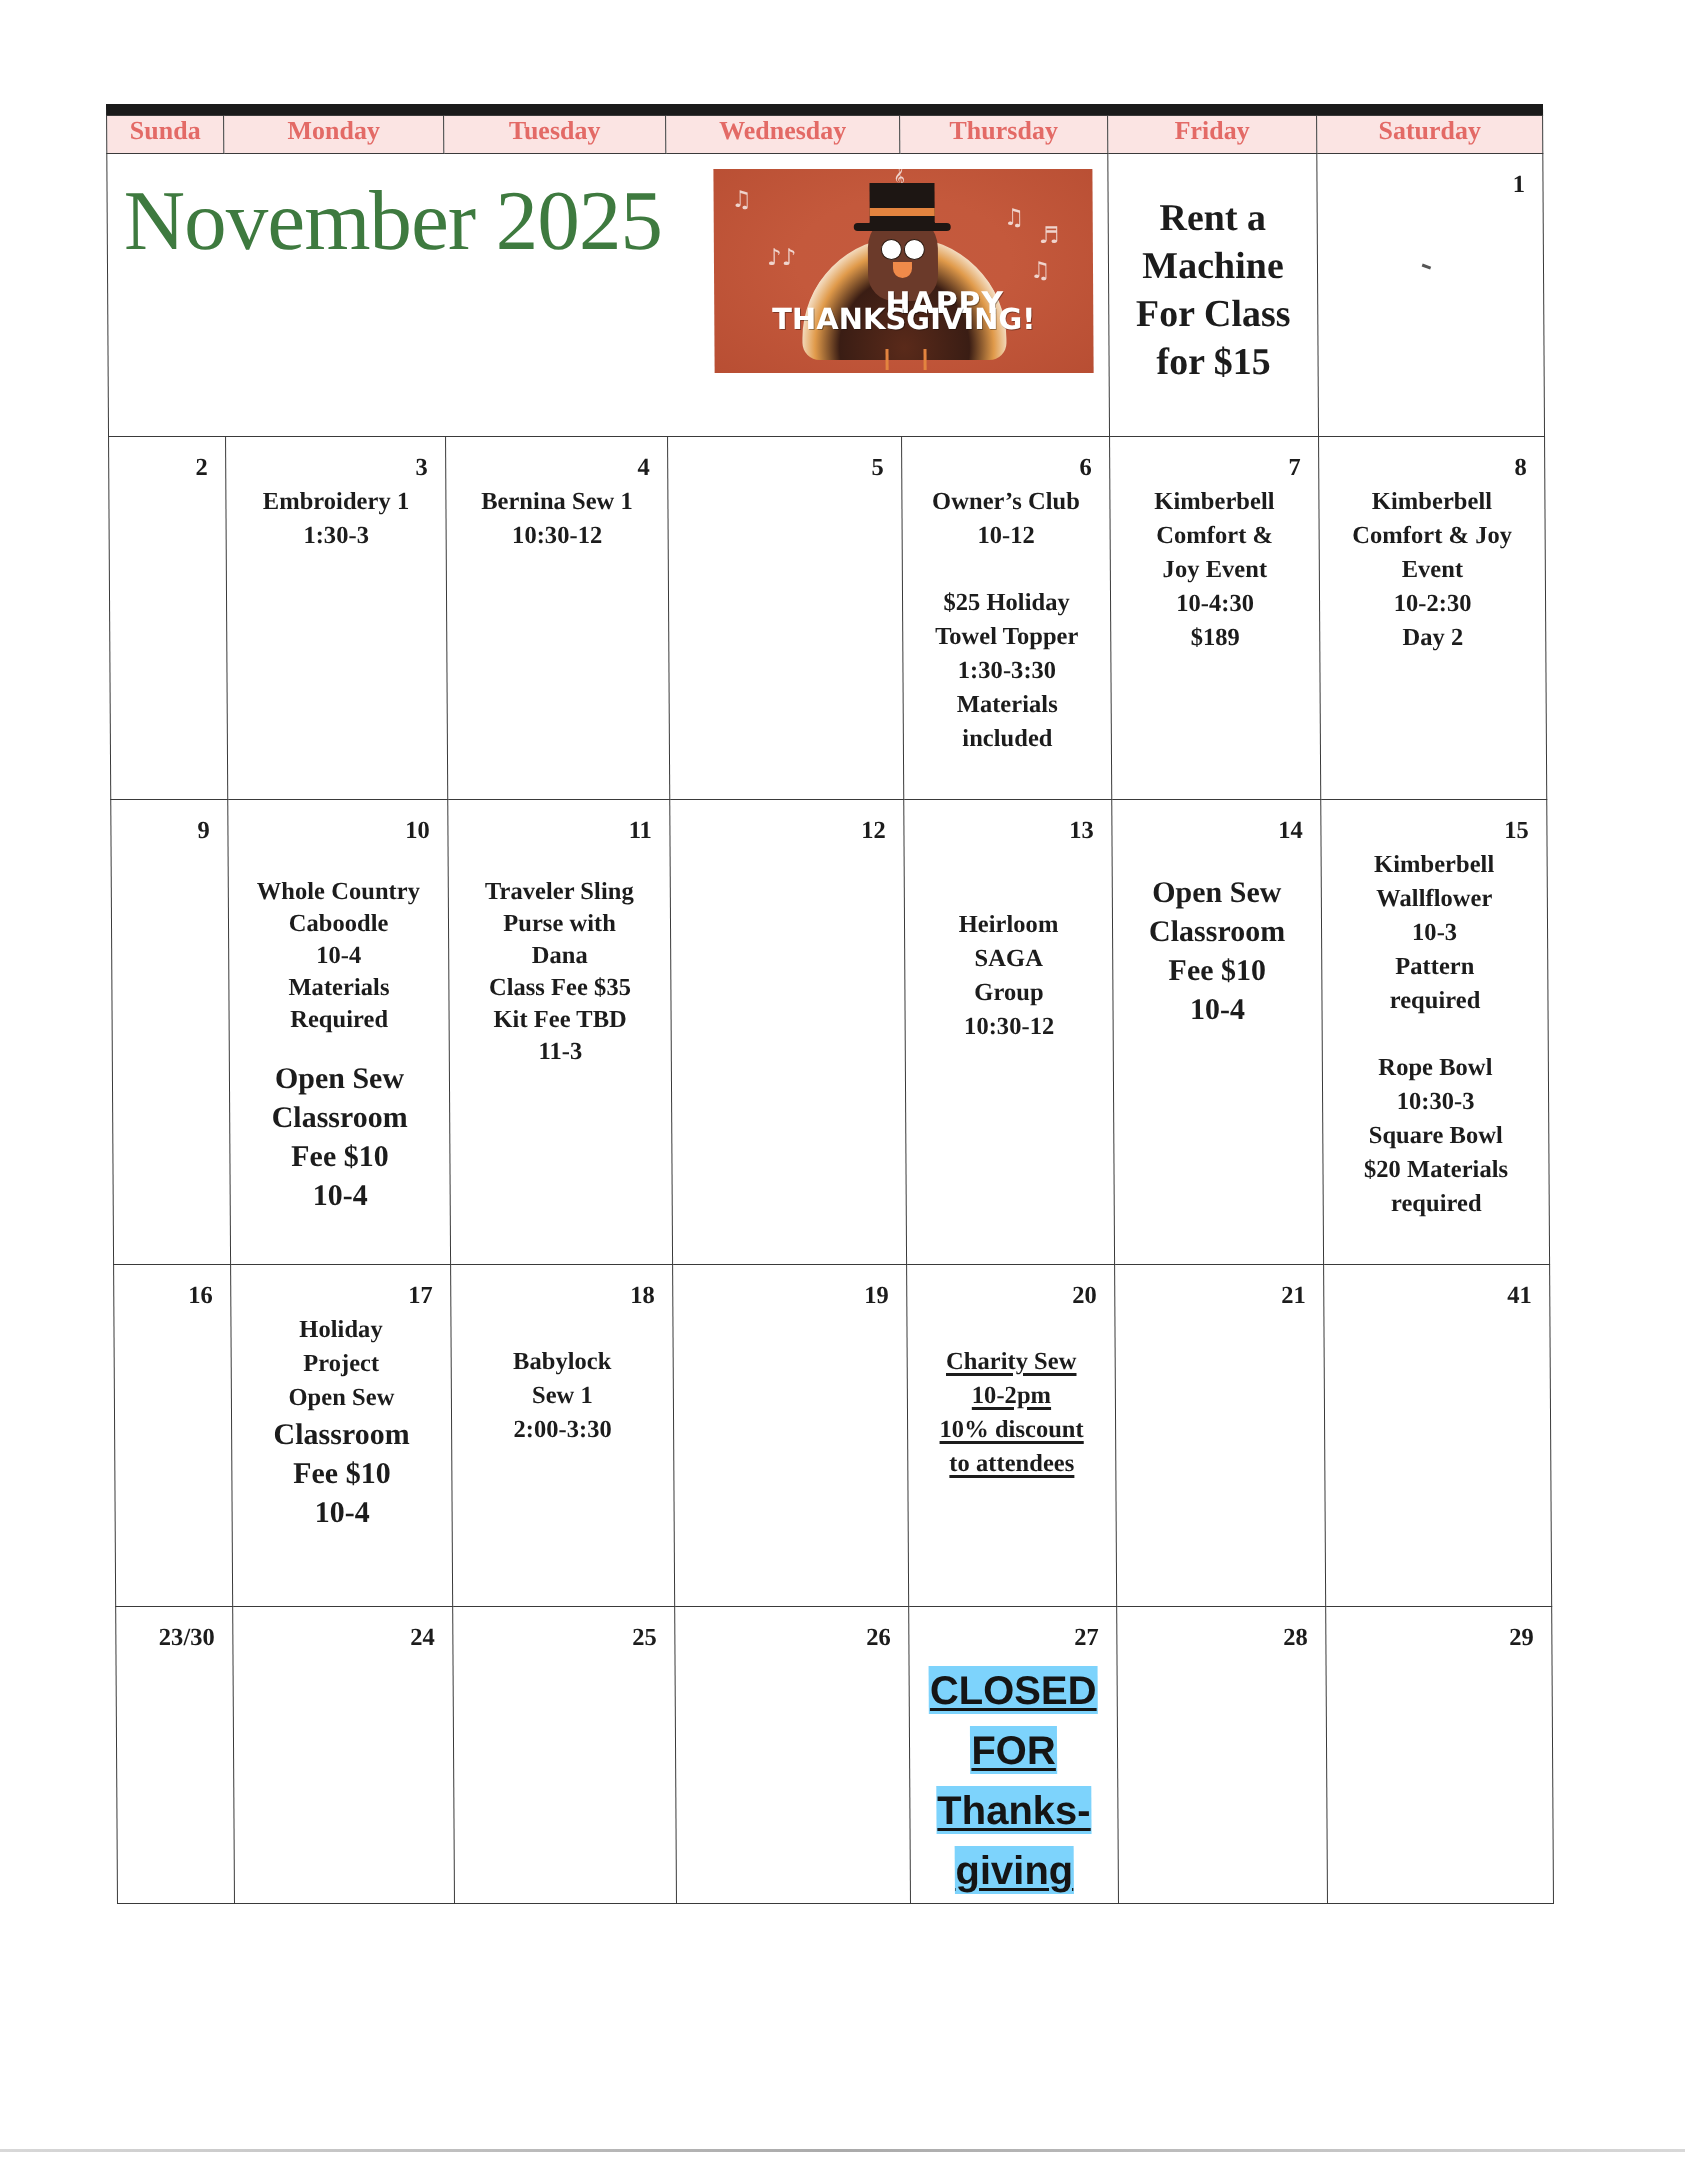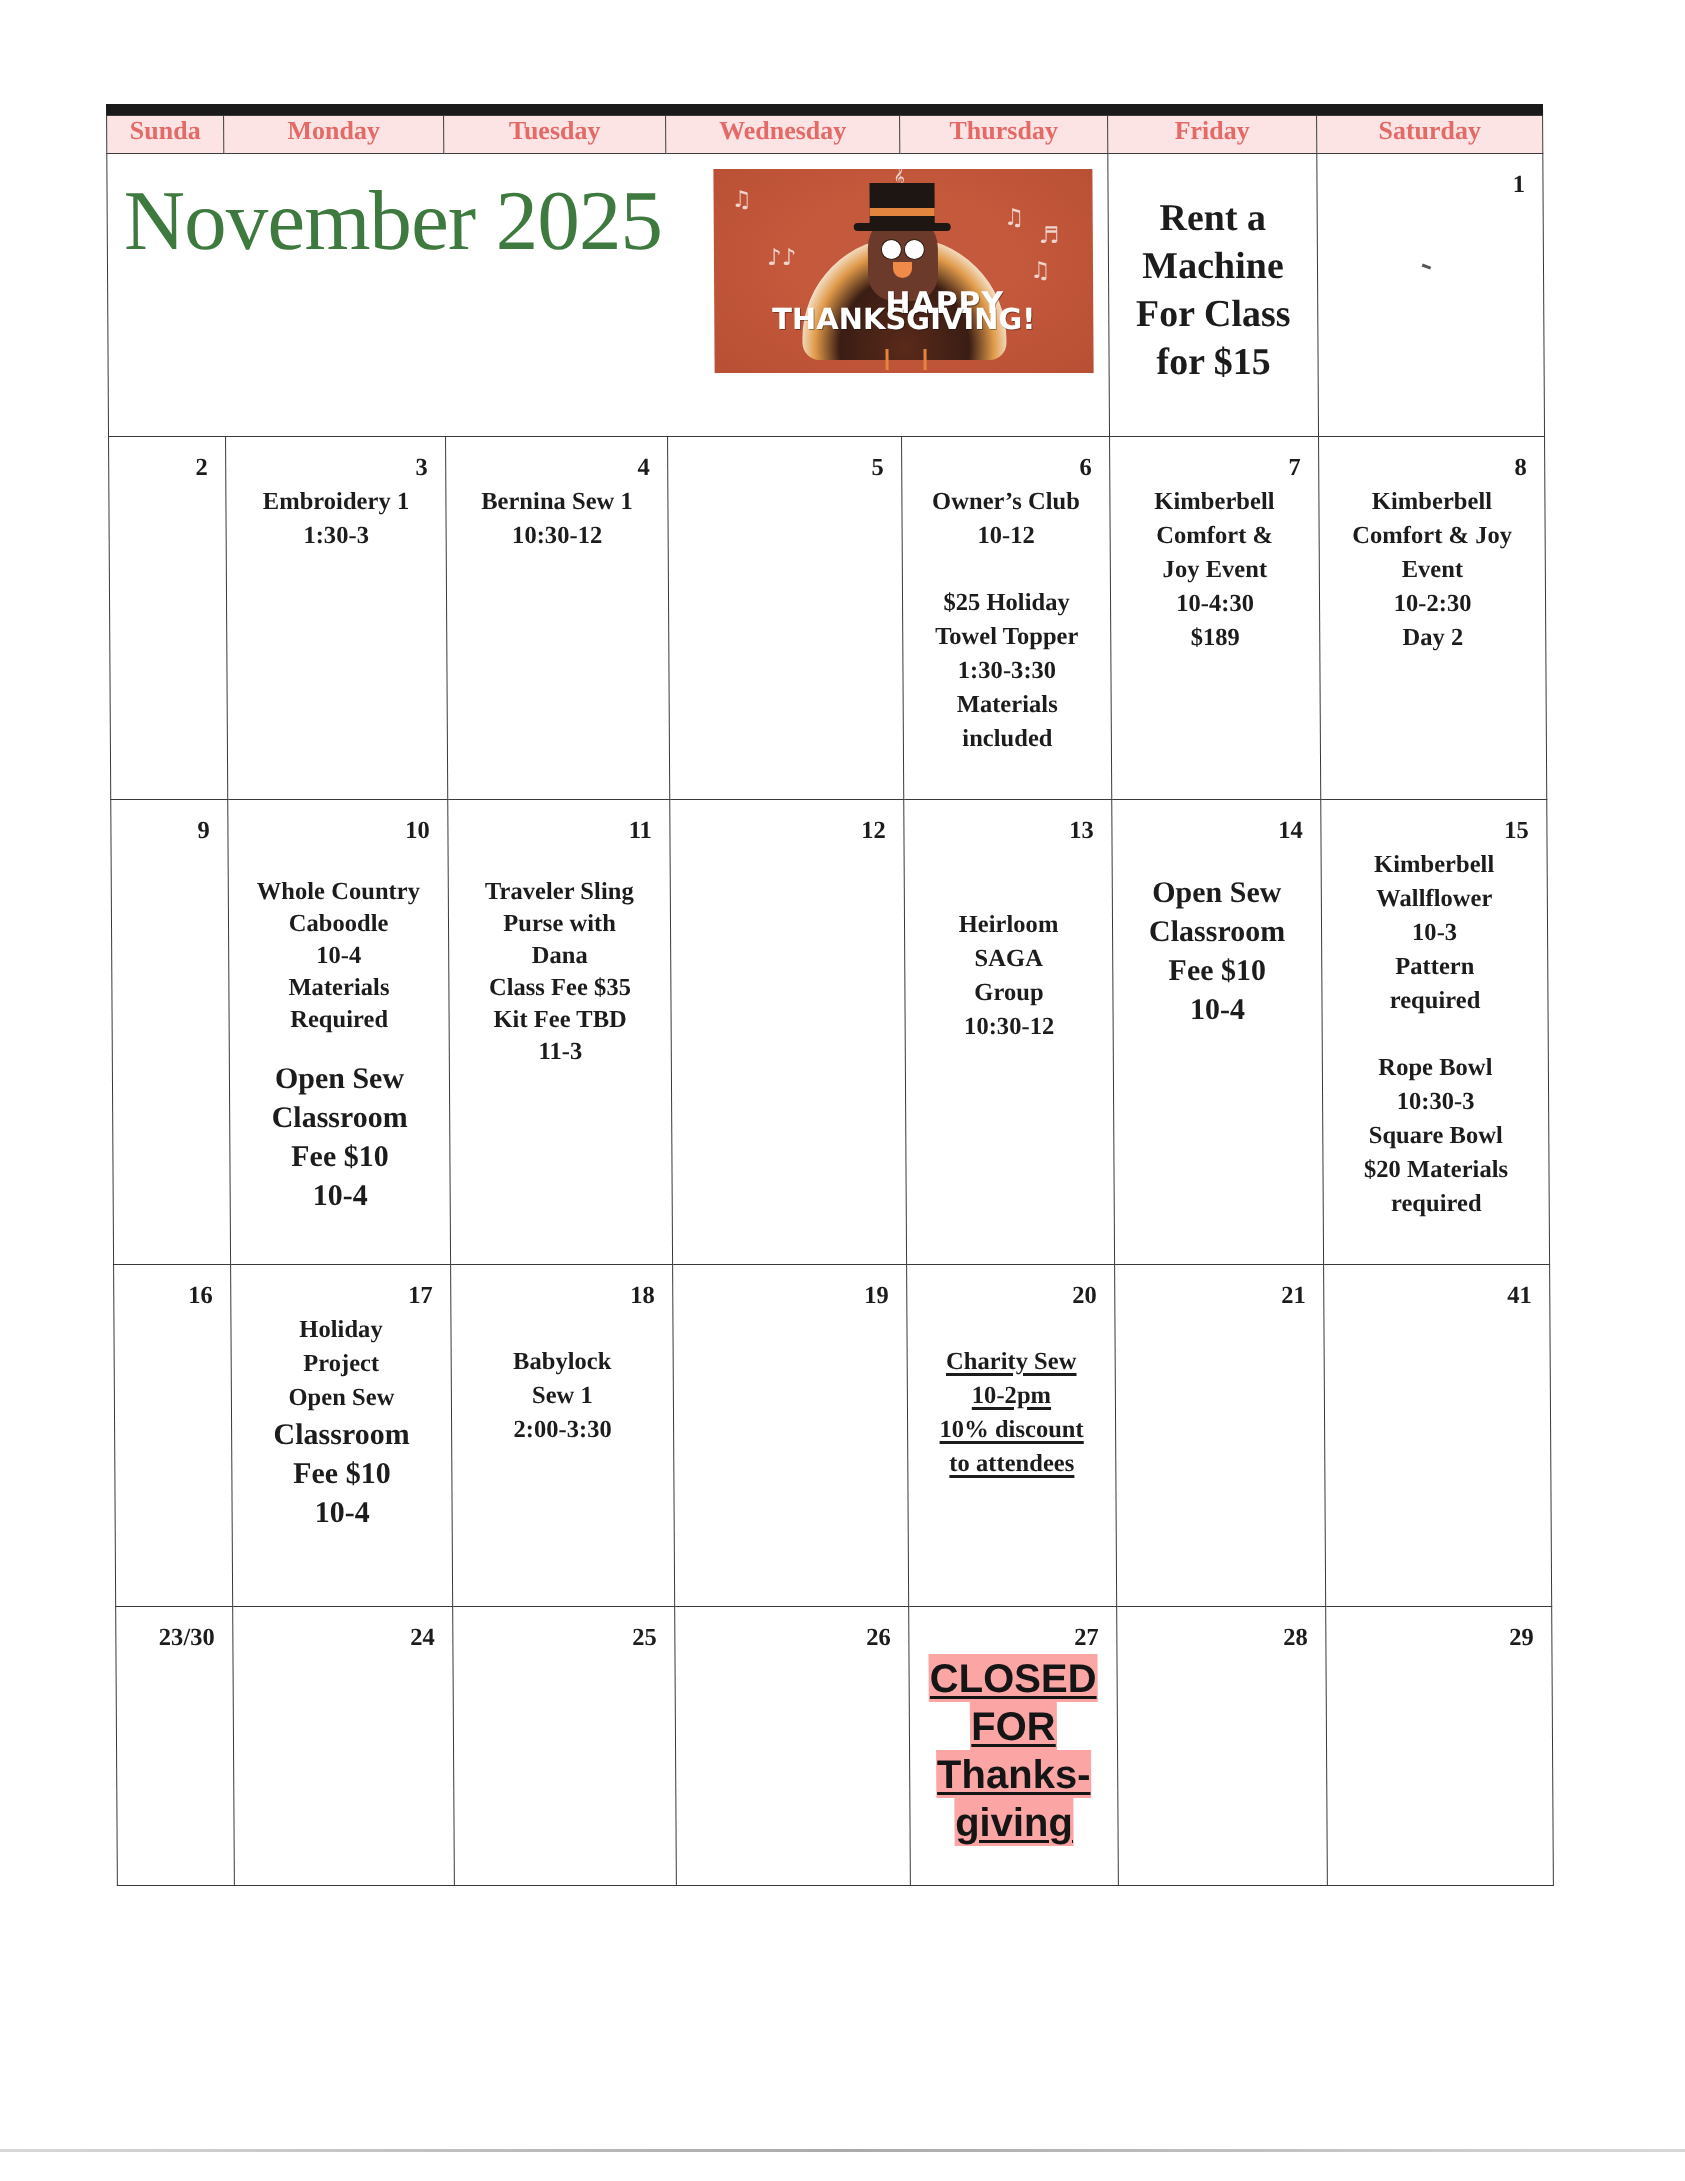--- a/index.html
+++ b/index.html
@@ -146,30 +146,31 @@
     .banner .happy.l2 { top: 133px; font-size: 29px; letter-spacing: 0px; }
     .banner .legs {
       position: absolute; left: 171px; top: 180px; width: 35px; height: 21px;
       border-left: 3.5px solid #e3843f; border-right: 3.5px solid #e3843f;
     }
     .closed-block {
       display: flex; flex-direction: column; align-items: center;
       margin-top: 1.8px;
     }
     .closed-line {
-      background: #fca5a5;
+      background: #7dd3fc;
       color: #151515;
       font-family: "Liberation Sans", sans-serif;
       font-weight: bold;
       font-size: 40px;
       line-height: 48px;
       text-decoration: underline;
       text-decoration-thickness: 2.6px;
       text-underline-offset: 3.5px;
       padding: 0 0.9px;
+      margin-top: 12px;
     }
     .stray-mark {
       position: absolute; width: 8.8px; height: 2.6px; background: #555; transform: rotate(20deg);
     }
   </style>
 </head>
 <body>
 
 <div class="calendar">
   <div class="top-bar"></div>

